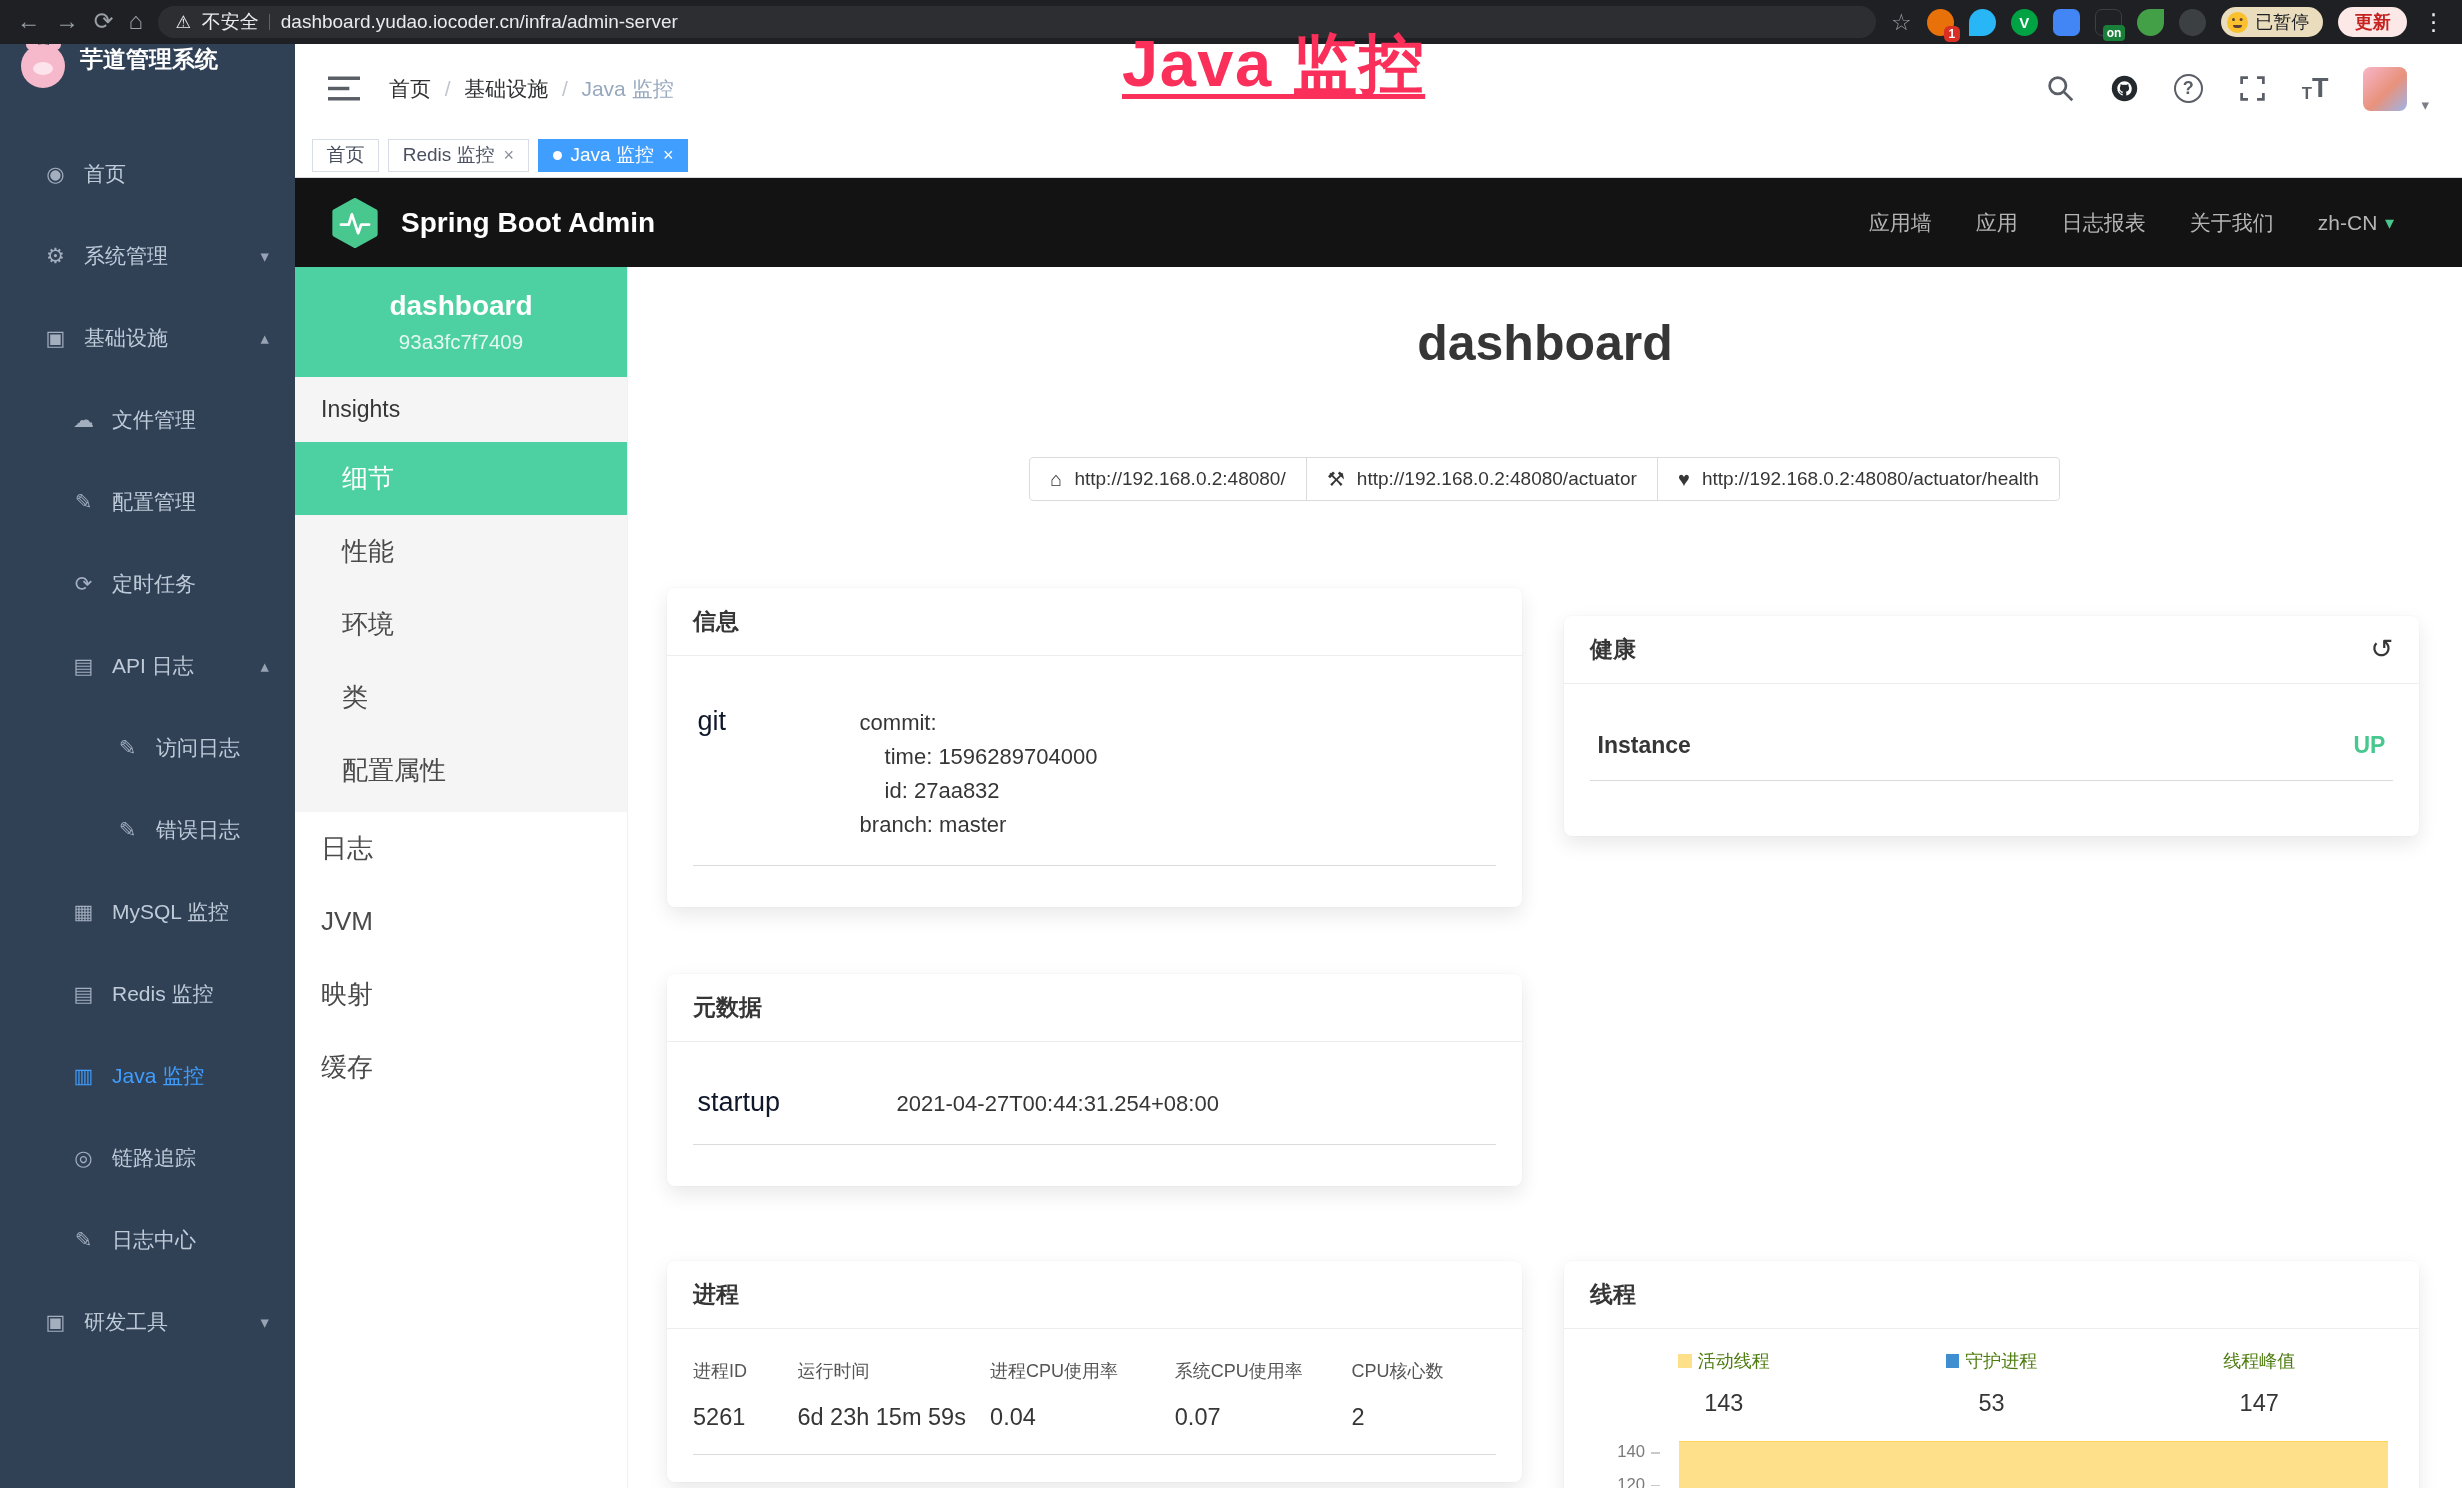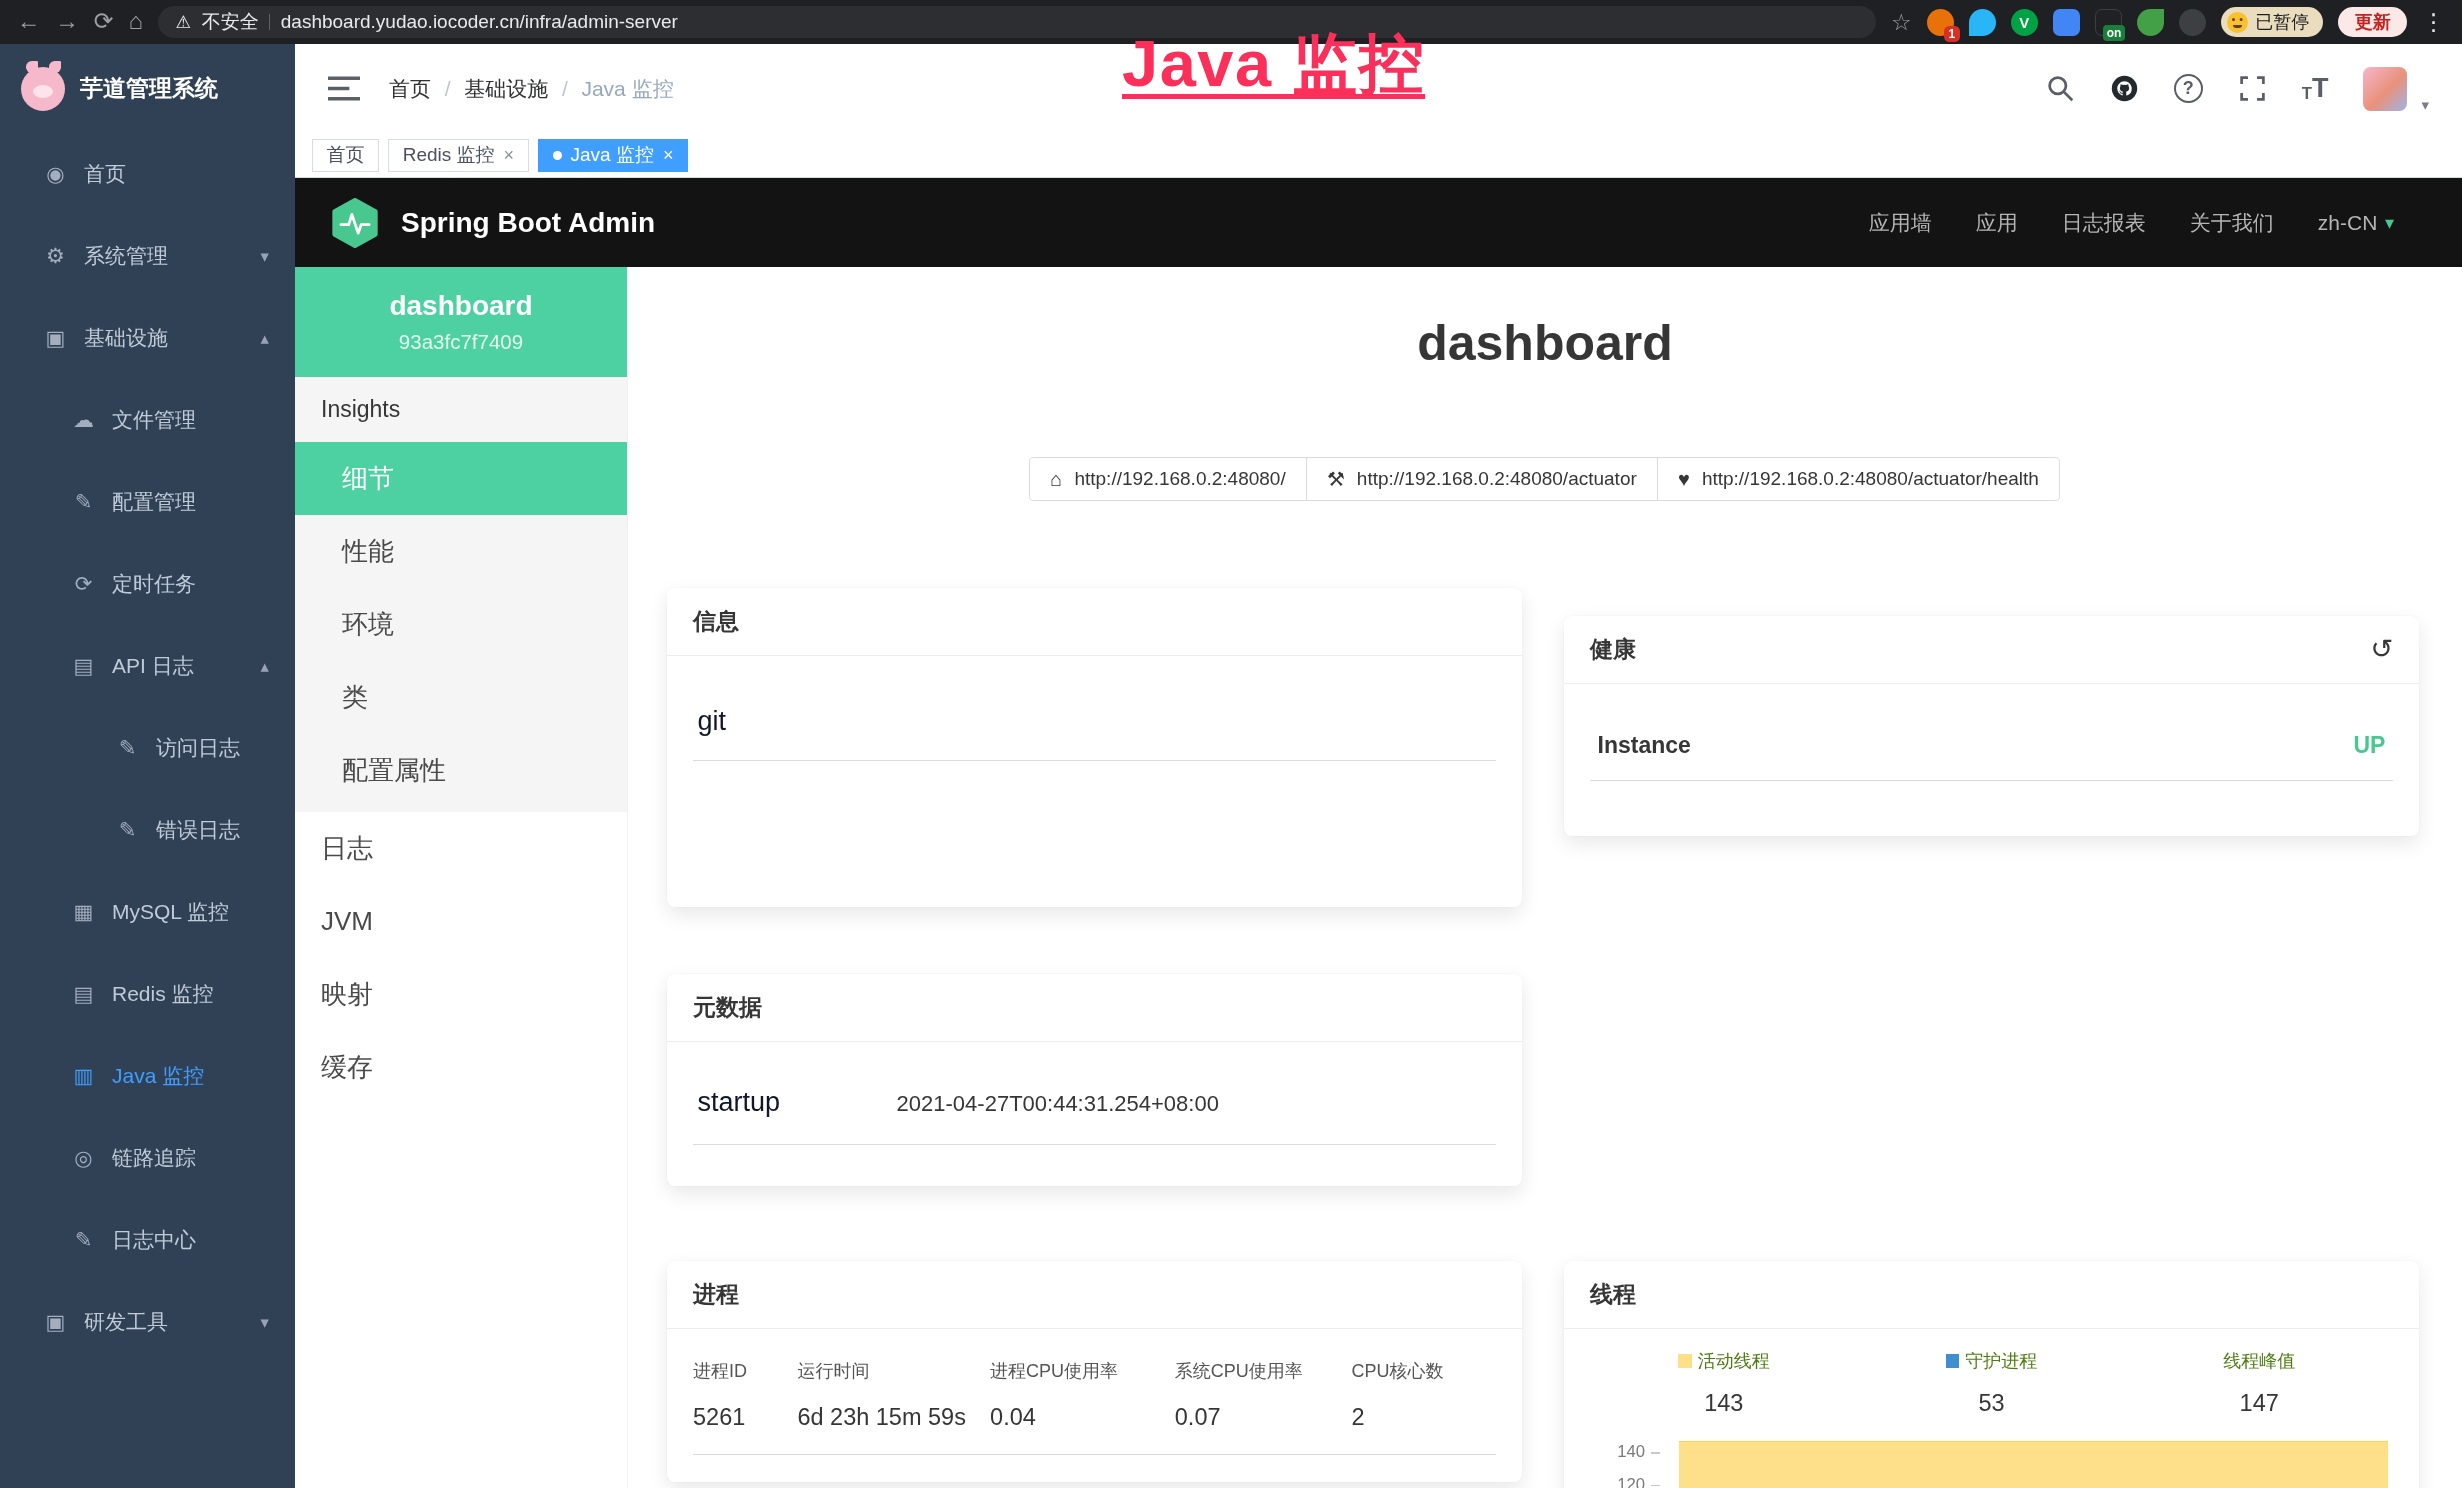--- a/index.html
+++ b/index.html
@@ -27,21 +27,21 @@
   .onb{position:absolute;right:-4.6px;bottom:-6px;background:#188038;color:#fff;font-size:12px;border-radius:4px;padding:0.8px 3.8px;font-style:normal;font-weight:700}
   .profile-chip{display:flex;align-items:center;gap:7.6px;background:#e9ddbd;border-radius:15px;height:30px;padding:0 13.7px 0 6px;color:#202124;font-size:18px;flex:none;cursor:pointer}
   .face{width:21px;height:21px;border-radius:50%;background:#fbc02d;position:relative;flex:none}
   .face::before{content:"";position:absolute;left:5.3px;top:6.8px;width:3px;height:3px;border-radius:50%;background:#5d4037;box-shadow:7.6px 0 0 #5d4037}
   .face::after{content:"";position:absolute;left:6px;top:13px;width:9px;height:3.8px;border-radius:0 0 7.6px 7.6px;background:#5d4037}
   .update-chip{height:30px;border-radius:15px;background:#fce8e6;color:#c5221f;font-size:18px;display:flex;align-items:center;padding:0 16.7px;font-weight:700;flex:none;cursor:pointer}
   .kebab{font-size:23px;color:#e8eaed}
 
   
   .admin-sidebar{position:absolute;left:0;top:44px;width:295px;height:1445px;background:#304156;color:#bfcbd9;overflow:hidden;z-index:10}
-  .logo-row{height:89px;display:flex;align-items:center;gap:15px;padding-left:21px}
+  .logo-row{height:89px;display:flex;align-items:flex-start;gap:15px;padding-left:21px}
   .pig{width:44px;height:44px;border-radius:50%;background:#f6b8cb;position:relative;flex:none}
   .pig::before{content:"";position:absolute;top:-5.3px;left:5.3px;width:11.4px;height:11.4px;background:#f6b8cb;border-radius:50% 10% 50% 50%;box-shadow:23px 0 0 #f6b8cb}
   .pig::after{content:"";position:absolute;left:12px;top:18px;width:20px;height:13px;background:#fde3ec;border-radius:50%}
   .logo-title{color:#fff;font-size:23px;font-weight:700;white-space:nowrap}
   .m-item{height:82px;display:flex;align-items:center;gap:15px;font-size:21px;position:relative;cursor:pointer;white-space:nowrap}
   .l1{padding-left:42px}
   .l2{padding-left:70px}
   .l3{padding-left:114px}
   .m-ic{font-size:21px;width:27px;text-align:center;color:#a3aebf;flex:none}
   .chev{position:absolute;right:26px;font-size:16.7px;color:#97a3b5}
@@ -367,20 +367,26 @@
       </span>
     </div>
 
     <div class="card info-card">
       <div class="card-head">
         <span class="card-title">信息</span>
       </div>
       <div class="card-body">
         <div class="kv-row">
           <span class="kv-key">git</span>
+          <div class="kv-val">
+            <div>commit:</div>
+            <div class="ind">time: 1596289704000</div>
+            <div class="ind">id: 27aa832</div>
+            <div>branch: master</div>
+          </div>
         </div>
       </div>
     </div>
 
     <div class="card health-card">
       <div class="card-head">
         <span class="card-title">健康</span>
         <span class="hist-ic">↺</span>
       </div>
       <div class="card-body">

